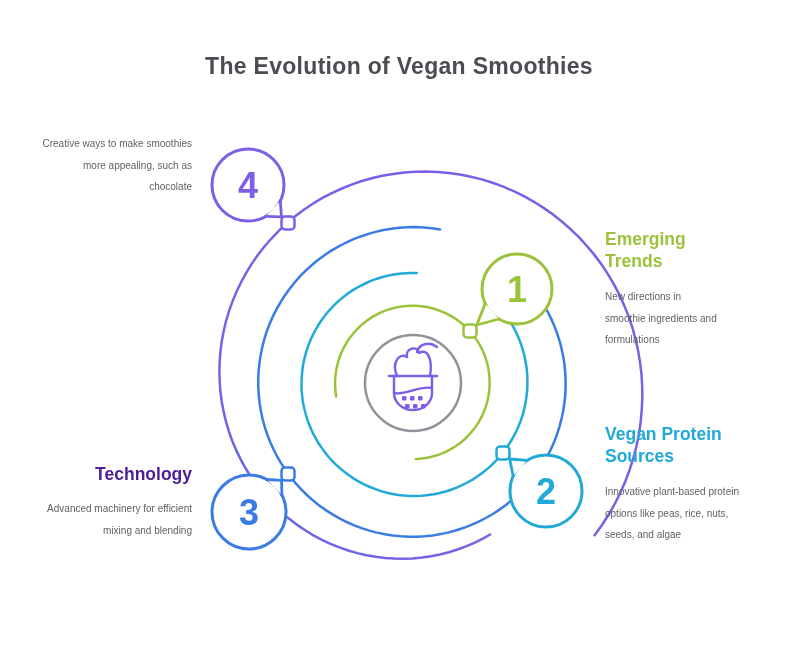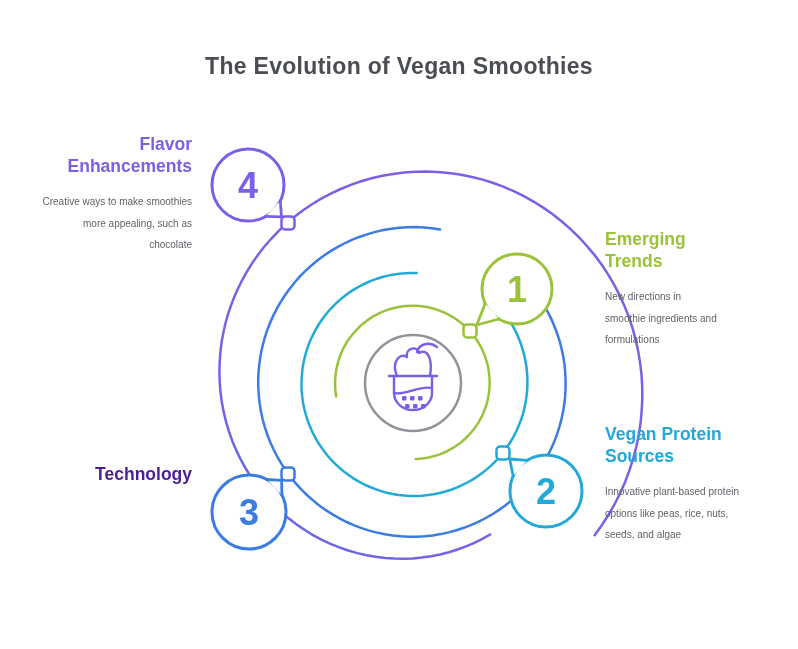--- a/index.html
+++ b/index.html
@@ -98,31 +98,31 @@
 
     <g id="numbers">
       <text class="bubble-num" x="517" y="302" fill="#9bc23b">1</text>
       <text class="bubble-num" x="546" y="504" fill="#21a9d8">2</text>
       <text class="bubble-num" x="249" y="525" fill="#3b7ce4">3</text>
       <text class="bubble-num" x="248" y="198" fill="#7c5fe6">4</text>
     </g>
   </svg>
 
   <div class="label-block align-right" id="block-flavor">
-    <p class="heading" style="color: rgb(124, 95, 230);">Flavor Enhancements</p>
     <p class="desc">Creative ways to make smoothies more appealing, such as chocolate</p>
   </div>
 
   <div class="label-block align-left" id="block-protein">
     <p class="heading" style="color: rgb(33, 169, 216);">Vegan Protein Sources</p>
     <p class="desc">Innovative plant-based protein options like peas, rice, nuts, seeds, and algae</p>
   </div>
 
   <div class="label-block align-left" id="block-emerging">
     <p class="heading" style="color: rgb(155, 194, 59);">Emerging Trends</p>
     <p class="desc">New directions in smoothie ingredients and formulations</p>
   </div>
 
   <div class="label-block align-right" id="block-technology">
     <p class="heading" style="color: #4c1d95;">Technology</p>
+    <p class="desc">Advanced machinery for efficient mixing and blending</p>
   </div>
 
 </div>
 
 </body></html>

